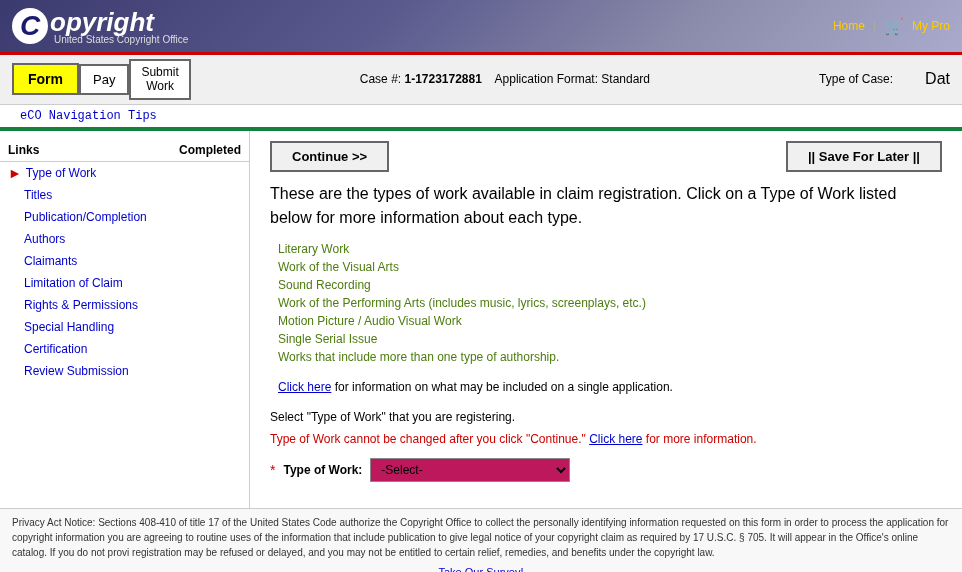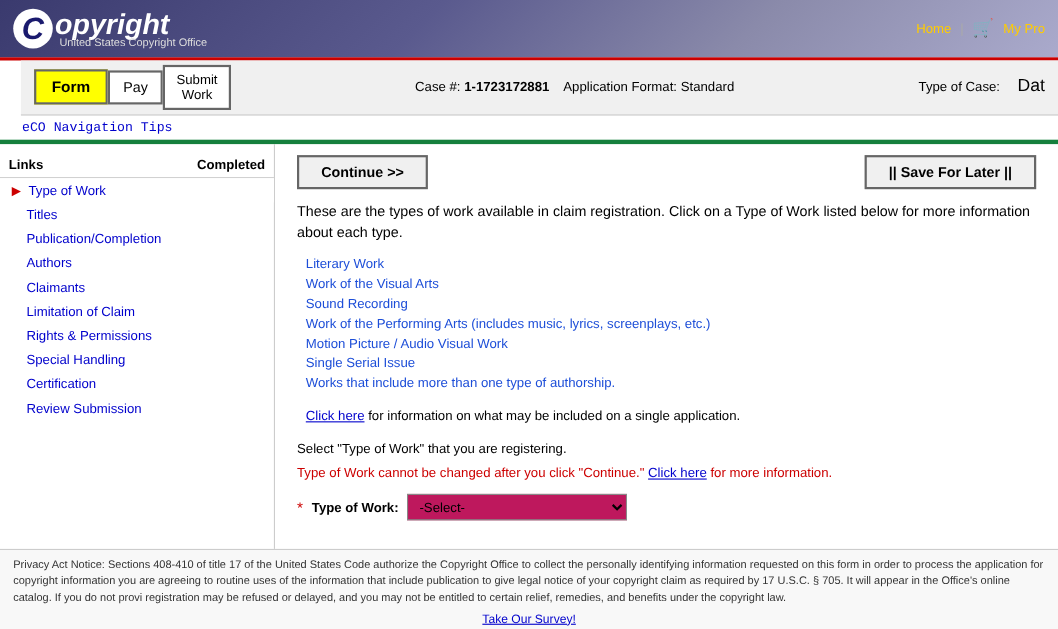--- a/index.html
+++ b/index.html
@@ -70,22 +70,21 @@
       height: 3px;
     }
 
     
     .top-info-bar {
       background: #f0f0f0;
       border-bottom: 1px solid #ccc;
       padding: 4px 12px;
       display: flex;
       align-items: center;
-      gap: 16px;
-      margin-left: 19px;
+      gap: 32px;
     }
     .form-buttons {
       display: flex;
       align-items: center;
     }
     .btn-form {
       background: #ffff00;
       border: 2px solid #666;
       font-weight: bold;
       font-size: 14px;
@@ -202,33 +201,33 @@
     .btn-save-later {
       background: #f0f0f0;
       border: 2px solid #666;
       font-size: 13px;
       font-weight: bold;
       padding: 6px 20px;
       cursor: pointer;
     }
 
     .description-text {
-      font-size: 13px;
+      font-size: 16px;
       margin-bottom: 12px;
       line-height: 1.5;
     }
 
     .work-types-list {
       margin: 8px 0 16px 8px;
     }
     .work-type-item {
       margin: 4px 0;
     }
     .work-type-item a {
-      color: #1d4ed8;
+      color: #4d7c0f;
       text-decoration: none;
       font-size: 12px;
     }
 
     .click-here-info {
       font-size: 12px;
       margin: 8px 0 16px 8px;
     }
     .click-here-info a {
       color: #0000cc;

